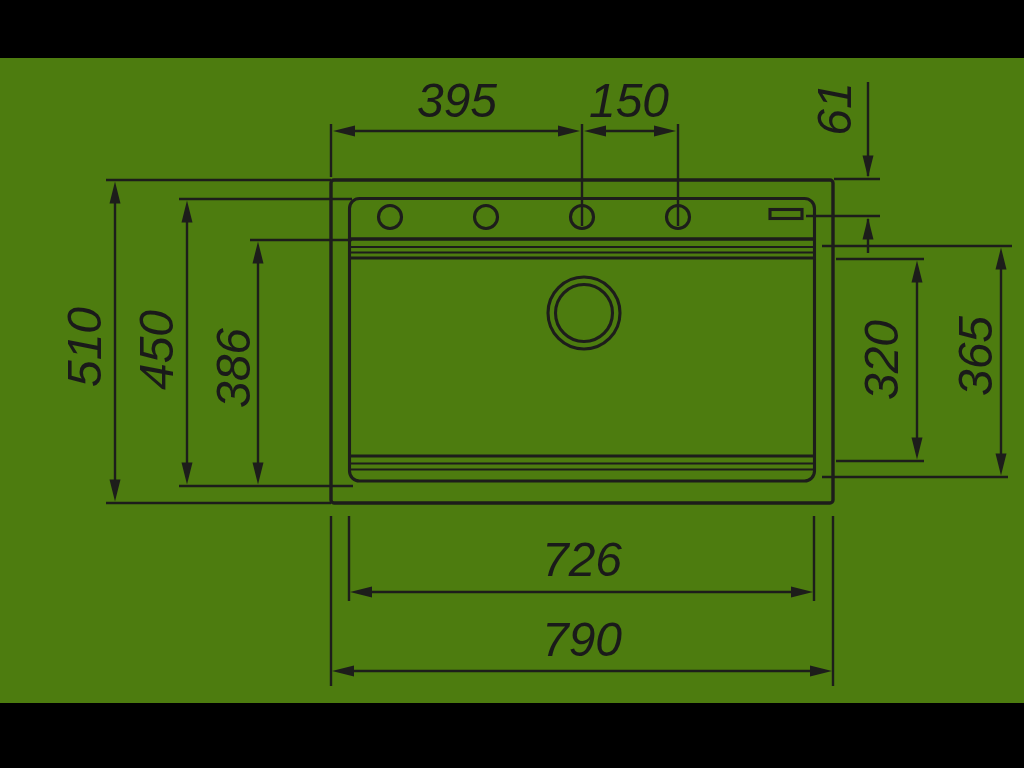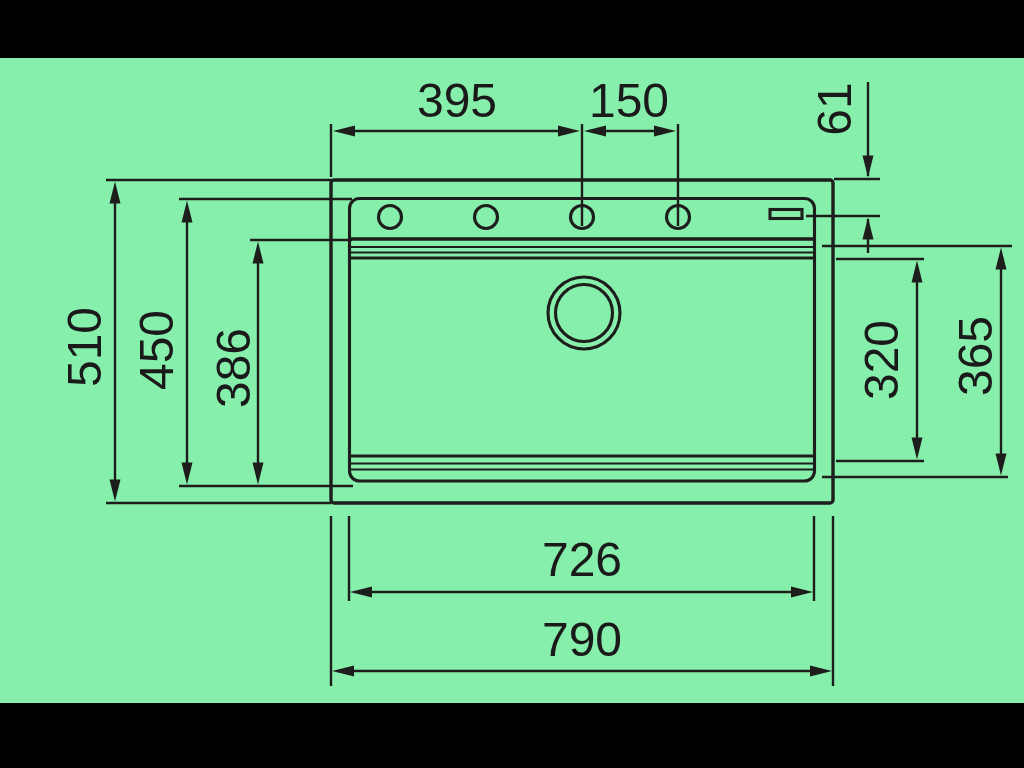--- a/index.html
+++ b/index.html
@@ -1,17 +1,17 @@
 <!DOCTYPE html>
 <html><head>
 <meta charset="utf-8">
 <style>
   html,body{margin:0;padding:0;background:#e8e8e8;}
-  .stage{position:relative;width:1024px;height:768px;background:#86efac;overflow:hidden;
-         font-family:"Liberation Sans", sans-serif;}
+  .stage{position:relative;width:1024px;height:768px;background:#4d7c0f;overflow:hidden;
+         font-family:"Liberation Sans", sans-serif;font-style:italic;}
   .stage svg{position:absolute;left:0;top:0;}
   .ln{stroke:#1d1d1b;fill:none;stroke-linecap:butt;}
   .s4{stroke-width:3.4;}
   .s3{stroke-width:3.1;}
   .s2{stroke-width:2.4;}
   .s1{stroke-width:1.8;}
   .ar{fill:#1d1d1b;stroke:none;}
   .dimtxt{font-family:"Liberation Sans", sans-serif;font-size:48px;font-weight:400;
           fill:#1a1a1a;text-anchor:middle;}
 </style>

